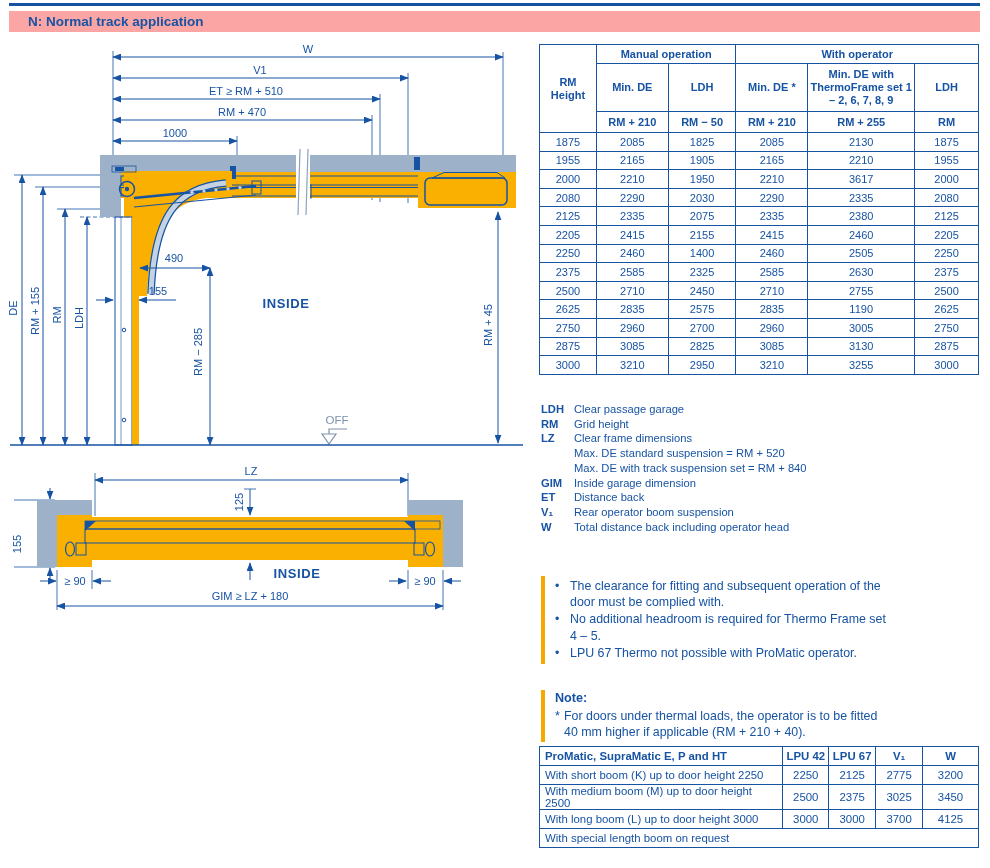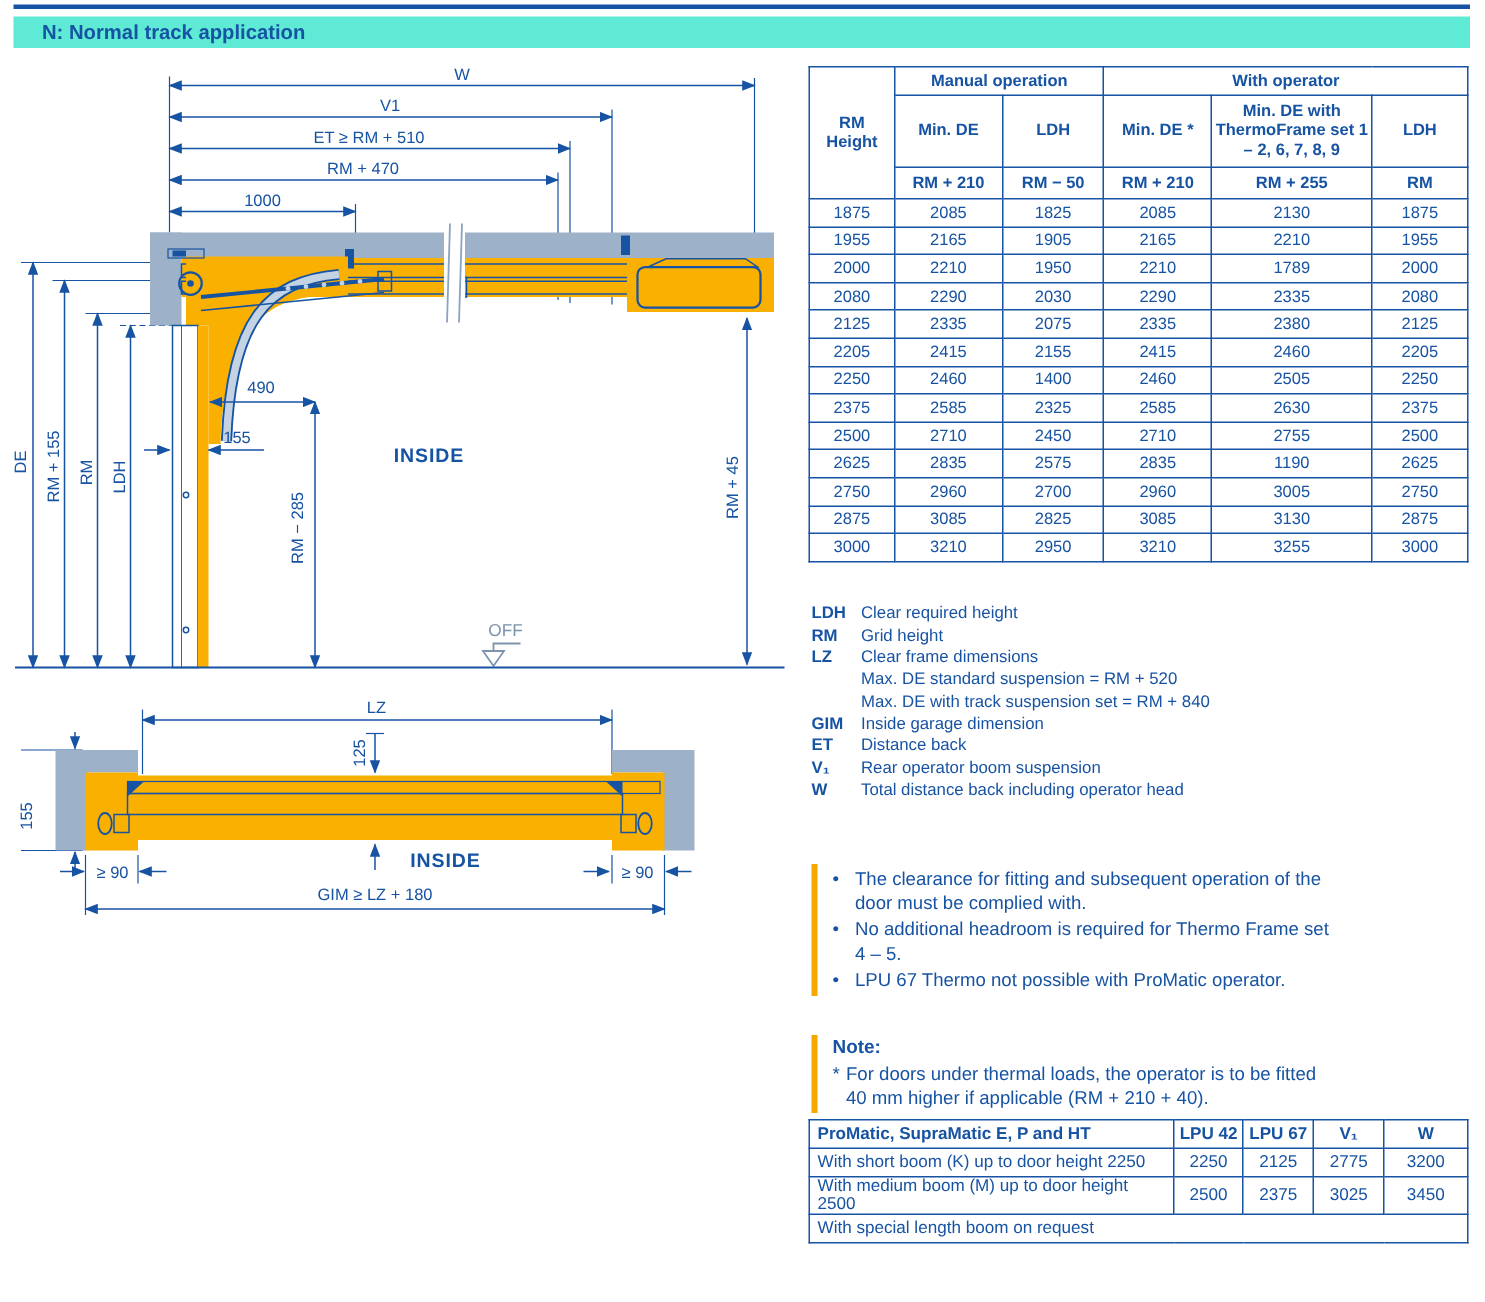--- a/index.html
+++ b/index.html
@@ -1,20 +1,20 @@
 <!DOCTYPE html>
 <html><head>
 <meta charset="utf-8">
 <style>
   * { margin:0; padding:0; box-sizing:border-box; }
   html,body { width:990px; height:868px; background:#fff; }
   body { position:relative; font-family:"Liberation Sans","DejaVu Sans",sans-serif; color:#1753a3; overflow:hidden; }
 
   .topline { position:absolute; left:9px; top:3px; width:971px; height:2.5px; background:#1753a3; }
-  .titlebar { position:absolute; left:9px; top:11px; width:971px; height:21px; background:#5eead4;
+  .titlebar { position:absolute; left:9px; top:11px; width:971px; height:21px; background:#fca5a5;
               display:flex; align-items:center; padding-left:19px; font-weight:bold; font-size:13.5px; }
 
   svg { position:absolute; left:0; top:36px; }
   svg text { font-size:11px; fill:#1753a3; font-family:"Liberation Sans","DejaVu Sans",sans-serif; }
   svg text.big { font-size:13px; font-weight:bold; letter-spacing:.6px; }
   svg text.off { fill:#7e93ac; font-size:11.5px; }
   .dim  { stroke:#1753a3; stroke-width:1; fill:none; }
   .ext  { stroke:#1753a3; stroke-width:.8; fill:none; }
   .dsh  { stroke-dasharray:4 2.5; }
   .gray { fill:#9db1c9; }
@@ -279,21 +279,21 @@
         <td>1905</td>
         <td>2165</td>
         <td>2210</td>
         <td>1955</td>
       </tr>
       <tr>
         <td>2000</td>
         <td>2210</td>
         <td>1950</td>
         <td>2210</td>
-        <td>1789</td>
+        <td>3617</td>
         <td>2000</td>
       </tr>
       <tr>
         <td>2080</td>
         <td>2290</td>
         <td>2030</td>
         <td>2290</td>
         <td>2335</td>
         <td>2080</td>
       </tr>
@@ -368,21 +368,21 @@
         <td>3210</td>
         <td>3255</td>
         <td>3000</td>
       </tr>
     </tbody>
 </table>
 
 <div class="legend">
     <div class="legend-row">
       <span class="lkey">LDH</span>
-      <span class="ltext">Clear required height</span>
+      <span class="ltext">Clear passage garage</span>
     </div>
     <div class="legend-row">
       <span class="lkey">RM</span>
       <span class="ltext">Grid height</span>
     </div>
     <div class="legend-row">
       <span class="lkey">LZ</span>
       <span class="ltext">Clear frame dimensions</span>
     </div>
     <div class="legend-row">
@@ -464,19 +464,26 @@
         <td>2775</td>
         <td>3200</td>
       </tr>
       <tr>
         <td class="tl">With medium boom (M) up to door height 2500</td>
         <td>2500</td>
         <td>2375</td>
         <td>3025</td>
         <td>3450</td>
       </tr>
+      <tr>
+        <td class="tl">With long boom (L) up to door height 3000</td>
+        <td>3000</td>
+        <td>3000</td>
+        <td>3700</td>
+        <td>4125</td>
+      </tr>
     </tbody>
   <tbody>
     <tr>
       <td class="tl" colspan="5">With special length boom on request</td>
     </tr>
   </tbody>
 </table>
 
 </body></html>

